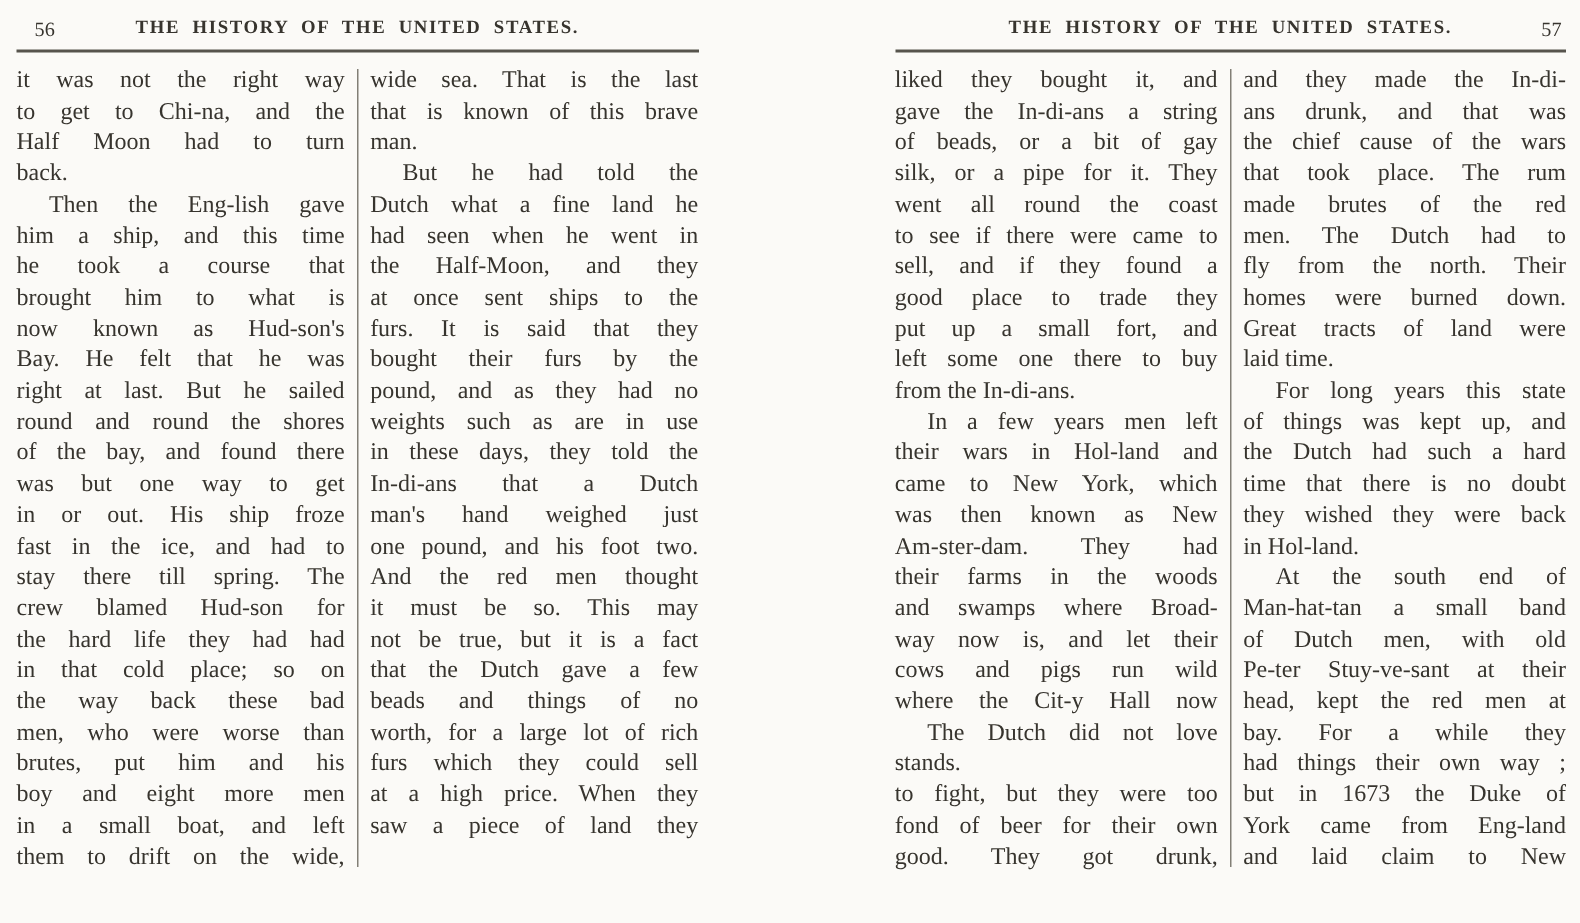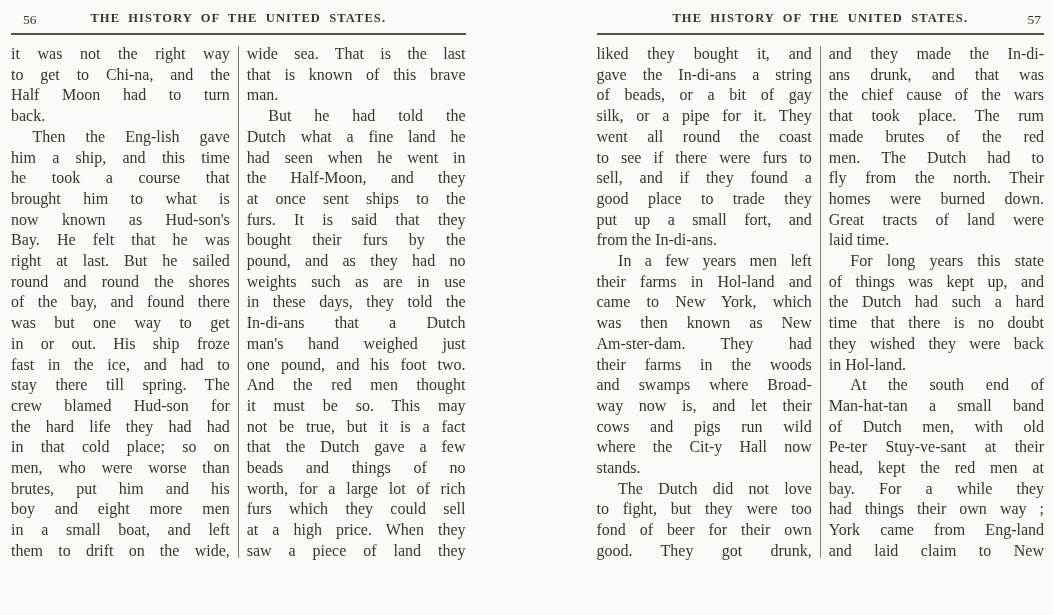--- a/index.html
+++ b/index.html
@@ -61,20 +61,21 @@
           <div class="line">right at last. But he sailed</div>
           <div class="line">round and round the shores</div>
           <div class="line">of the bay, and found there</div>
           <div class="line">was but one way to get</div>
           <div class="line">in or out. His ship froze</div>
           <div class="line">fast in the ice, and had to</div>
           <div class="line">stay there till spring. The</div>
           <div class="line">crew blamed Hud-son for</div>
           <div class="line">the hard life they had had</div>
           <div class="line">in that cold place; so on</div>
+          <div class="line">the way back these bad</div>
           <div class="line">men, who were worse than</div>
           <div class="line">brutes, put him and his</div>
           <div class="line">boy and eight more men</div>
           <div class="line">in a small boat, and left</div>
           <div class="line">them to drift on the wide,</div>
         </div>
       <div class="divider"></div>
       <div class="col">
           <div class="line">wide sea. That is the last</div>
           <div class="line">that is known of this brave</div>
@@ -111,37 +112,38 @@
       <span class="pageno">57</span>
     </header>
     <hr class="headrule">
     <div class="cols">
       <div class="col">
           <div class="line">liked they bought it, and</div>
           <div class="line">gave the In-di-ans a string</div>
           <div class="line">of beads, or a bit of gay</div>
           <div class="line">silk, or a pipe for it. They</div>
           <div class="line">went all round the coast</div>
-          <div class="line">to see if there were furs to</div>
+          <div class="line">to see if there were came to</div>
           <div class="line">sell, and if they found a</div>
           <div class="line">good place to trade they</div>
           <div class="line">put up a small fort, and</div>
+          <div class="line">left some one there to buy</div>
           <div class="line last">from the In-di-ans.</div>
           <div class="line indent">In a few years men left</div>
-          <div class="line">their farms in Hol-land and</div>
+          <div class="line">their wars in Hol-land and</div>
           <div class="line">came to New York, which</div>
           <div class="line">was then known as New</div>
           <div class="line">Am-ster-dam. They had</div>
           <div class="line">their farms in the woods</div>
           <div class="line">and swamps where Broad-</div>
           <div class="line">way now is, and let their</div>
           <div class="line">cows and pigs run wild</div>
           <div class="line">where the Cit-y Hall now</div>
+          <div class="line indent">The Dutch did not love</div>
           <div class="line last">stands.</div>
-          <div class="line indent">The Dutch did not love</div>
           <div class="line">to fight, but they were too</div>
           <div class="line">fond of beer for their own</div>
           <div class="line">good. They got drunk,</div>
         </div>
       <div class="divider"></div>
       <div class="col">
           <div class="line">and they made the In-di-</div>
           <div class="line">ans drunk, and that was</div>
           <div class="line">the chief cause of the wars</div>
           <div class="line">that took place. The rum</div>
@@ -157,19 +159,20 @@
           <div class="line">time that there is no doubt</div>
           <div class="line">they wished they were back</div>
           <div class="line last">in Hol-land.</div>
           <div class="line indent">At the south end of</div>
           <div class="line">Man-hat-tan a small band</div>
           <div class="line">of Dutch men, with old</div>
           <div class="line">Pe-ter Stuy-ve-sant at their</div>
           <div class="line">head, kept the red men at</div>
           <div class="line">bay. For a while they</div>
           <div class="line">had things their own way ;</div>
+          <div class="line">but in 1673 the Duke of</div>
           <div class="line">York came from Eng-land</div>
           <div class="line">and laid claim to New</div>
         </div>
     </div>
   </section>
 
 </div>
 
 </body></html>

